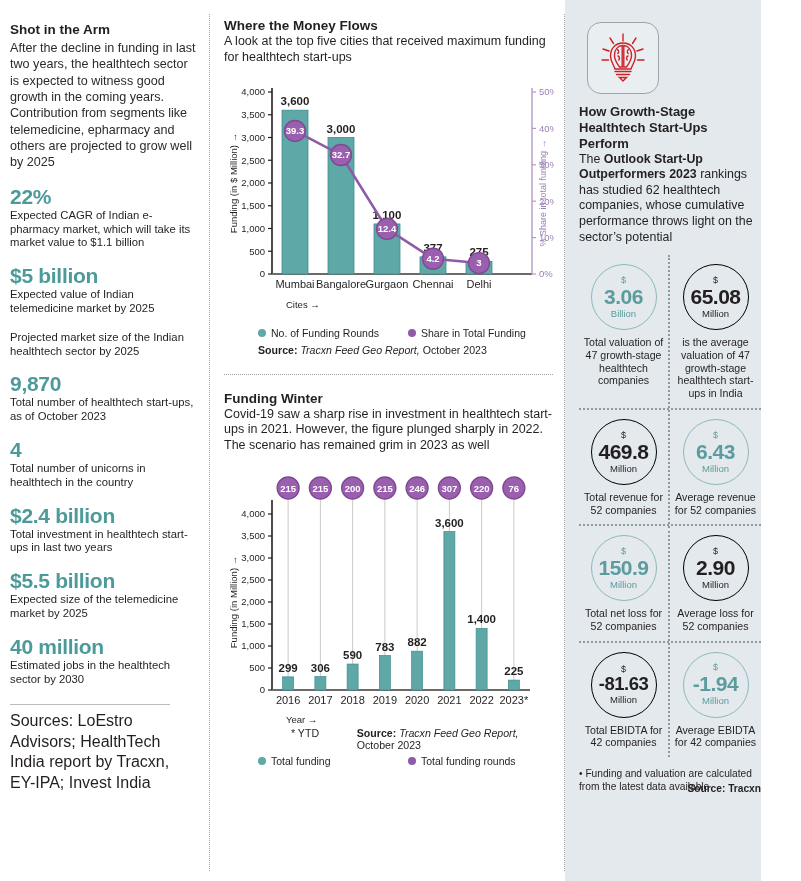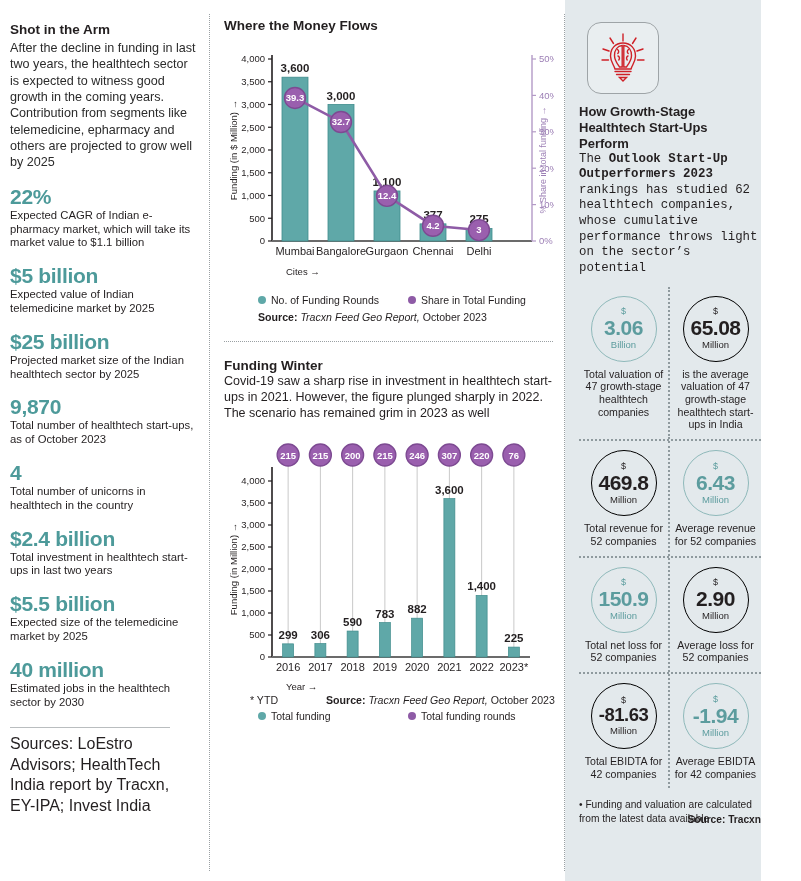--- a/index.html
+++ b/index.html
@@ -54,35 +54,35 @@
   .xcat { font-size: 11px; fill: #231f20; }
   .barlabel { font-size: 11.5px; font-weight: bold; fill:#231f20; }
   .dotlabel { font-size: 9.5px; font-weight: bold; fill:#ffffff; }
 
   .legend { display:flex; font-size: 10.5px; margin-top: 4px; align-items: flex-end; }
   .legend .li { display:flex; align-items:center; }
   .dotmark { width:8px; height:8px; border-radius:50%; margin-right:5px; display:inline-block; }
   .srcline { font-size: 10.6px; margin-top: 5px; }
   .srcline b { font-weight: bold; }
   .srcline i { font-style: italic; }
-  .ytd { font-size: 10.6px; }
+  .ytd { font-size: 10.6px; margin-left: 41px; }
 
   
   .right-col {
     width: 196px; background: #e3e9ec;
     padding: 14px 0 8px 14px;
     position: relative;
   }
   .bulb-box {
     width: 72px; height: 72px; border:1px solid #9ea4a7; border-radius: 14px;
     background: #e9eef0; display:flex; align-items:center; justify-content:center;
     margin: 8px 0 10px 8px;
   }
   .rp-title { font-size: 13px; font-weight: bold; line-height: 1.22; }
-  .rp-body { font-size: 12.4px; line-height: 1.26; margin-top: 0px; font-family: Liberation Mono, monospace; }
+  .rp-body { font-size: 12.4px; line-height: 1.26; margin-top: 0px; }
   .rp-body b { font-weight: bold; }
 
   .circ-grid { margin-top: 10px; }
   .circ-row { display:flex; }
   .circ-cell {
     width: 50%; padding: 9px 3px 8px 3px;
     display:flex; flex-direction:column; align-items:center;
     text-align:center; position:relative;
   }
   .circ-cell.left-cell { border-right: 2px dotted #8f9a9e; }
@@ -115,21 +115,20 @@
 
     <div class="stat">
       <div class="stat-num">22%</div>
       <div class="stat-desc">Expected CAGR of Indian e-pharmacy market, which will take its market value to $1.1 billion</div>
     </div>
     <div class="stat">
       <div class="stat-num">$5 billion</div>
       <div class="stat-desc">Expected value of Indian telemedicine market by 2025</div>
     </div>
     <div class="stat">
-      <div class="stat-num">$25 billion</div>
       <div class="stat-desc">Projected market size of the Indian healthtech sector by 2025</div>
     </div>
     <div class="stat">
       <div class="stat-num">9,870</div>
       <div class="stat-desc">Total number of healthtech start-ups, as of October 2023</div>
     </div>
     <div class="stat">
       <div class="stat-num">4</div>
       <div class="stat-desc">Total number of unicorns in healthtech in the country</div>
     </div>
@@ -147,20 +146,21 @@
     </div>
 
     <div class="src-rule"></div>
     <div class="left-sources">Sources: LoEstro Advisors; HealthTech India report by Tracxn, EY-IPA; Invest India</div>
   </div>
 
   <div class="mid-col">
 
     <div class="chart-block">
       <div class="chart-title">Where the Money Flows</div>
+      <div class="chart-sub">A look at the top five cities that received maximum funding for healthtech start-ups</div>
 
       <div class="plot-wrap">
         <svg class="plot" id="svg1" width="330" height="245" viewBox="0 0 330 245">
             <line x1="48" y1="10" x2="48" y2="196" stroke="#231f20" stroke-width="1.6"></line>
             <line x1="48" y1="196" x2="308" y2="196" stroke="#6b6b6b" stroke-width="2"></line>
             <line x1="308" y1="10" x2="308" y2="196" stroke="#b39ac6" stroke-width="1.4"></line>
             <line x1="44" y1="196" x2="48" y2="196" stroke="#231f20" stroke-width="1.2"></line>
             <text x="41" y="199.4" text-anchor="end" class="ylab">0</text>
             <line x1="44" y1="173.25" x2="48" y2="173.25" stroke="#231f20" stroke-width="1.2"></line>
             <text x="41" y="176.65" text-anchor="end" class="ylab">500</text>

